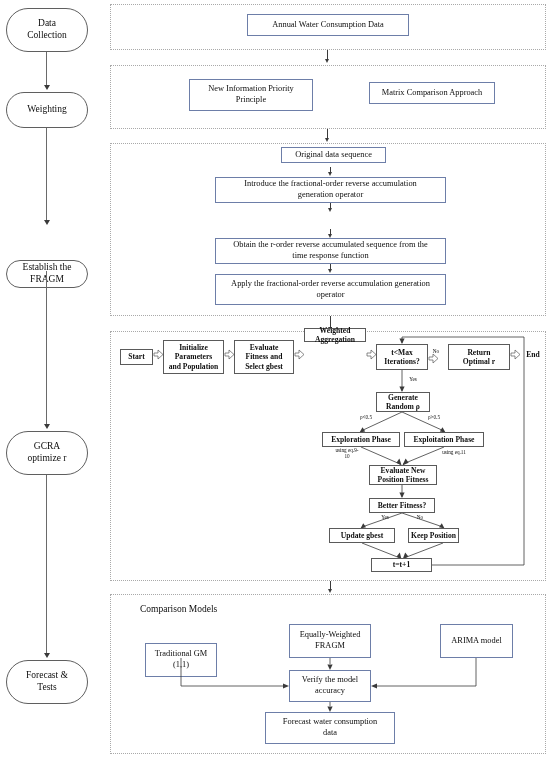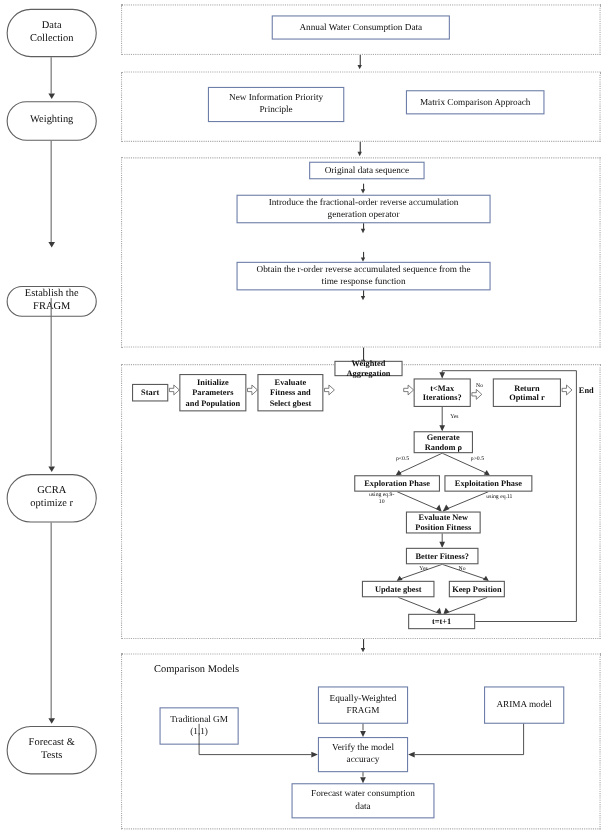--- a/index.html
+++ b/index.html
@@ -174,20 +174,26 @@
 
   <div class="abs box" style="left:215px;top:238px;width:231px;height:26px;">
     <span>
       <span>Obtain the r-order reverse accumulated sequence from the</span><br>
       <span>time response function</span>
     </span>
   </div>
   <div class="abs vline-d" style="left:330px;top:264px;height:6px;"></div>
   <div class="abs arrowdown sm" style="left:328px;top:269px;"></div>
 
+  <div class="abs box" style="left:215px;top:274px;width:231px;height:31px;">
+    <span>
+      <span>Apply the fractional-order reverse accumulation generation</span><br>
+      <span>operator</span>
+    </span>
+  </div>
 
   <div class="abs vline-d" style="left:330px;top:316px;height:12px;"></div>
   <div class="abs arrowdown sm" style="left:328px;top:327px;"></div>
 
   <div class="abs zone" style="left:110px;top:331px;width:436px;height:250px;"></div>
 
   <div class="abs gbox" style="left:120px;top:349px;width:33px;height:16px;">
     <span>Start</span>
   </div>
 

